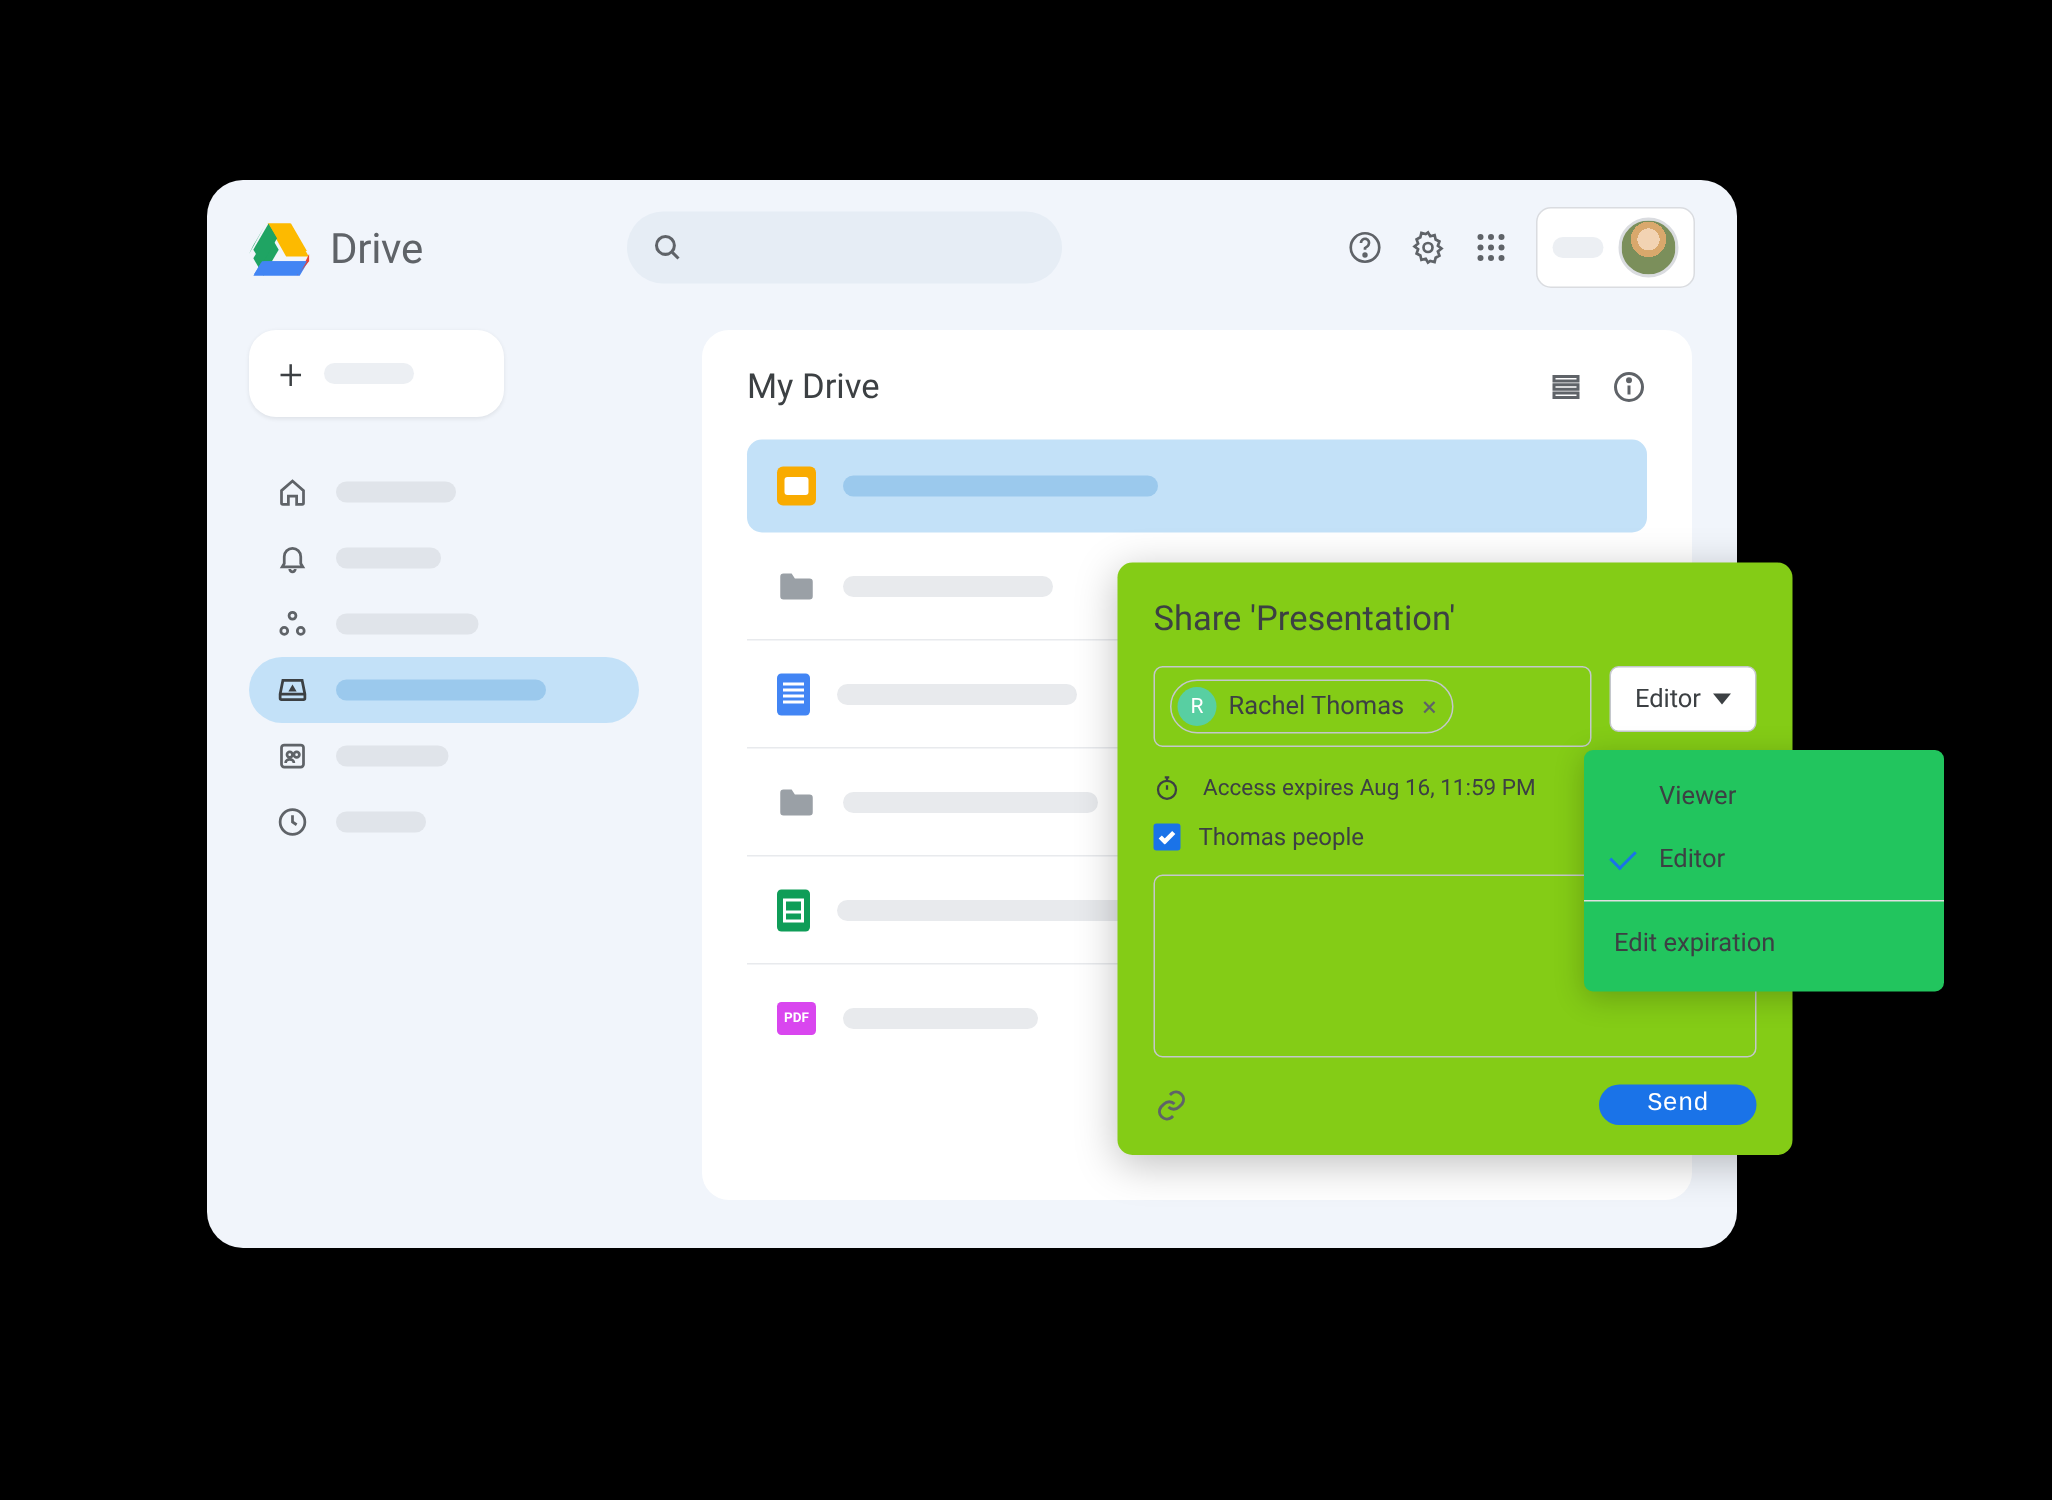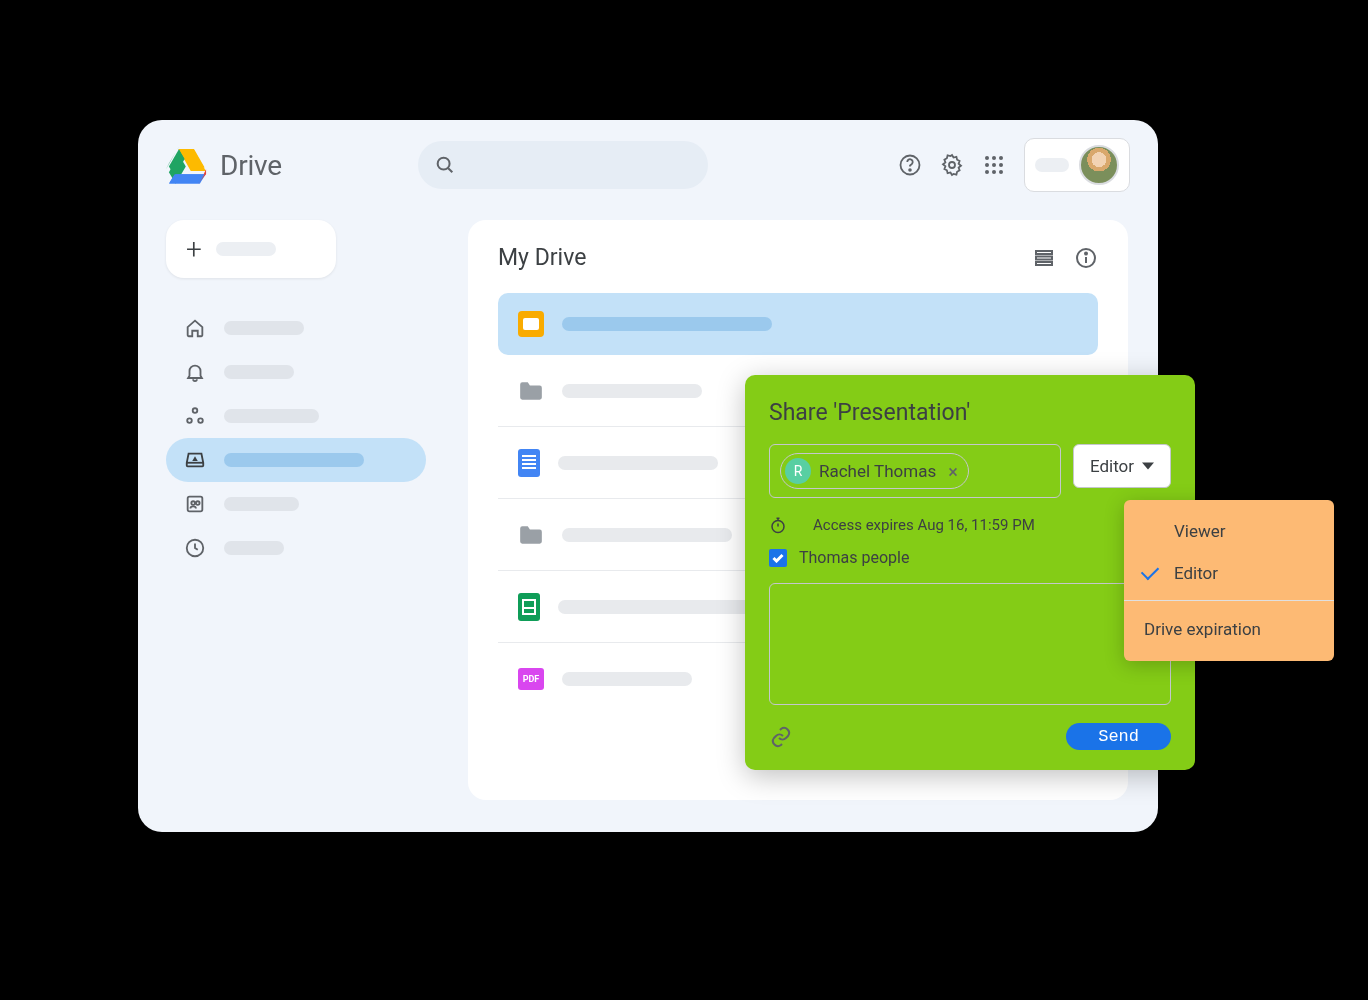--- a/index.html
+++ b/index.html
@@ -142,38 +142,38 @@
   }
   .chip-x { font-size: 18px; color: #5f6368; cursor: pointer; margin-left: 4px; }
   .role-btn {
     border: 1px solid #c4c7cc; border-radius: 6px;
     padding: 0 16px; height: 44px;
     display: flex; align-items: center; gap: 8px;
     font-size: 17px; color: #3c4043; cursor: pointer;
     background: #fff;
   }
   .role-btn svg { width: 12px; height: 12px; }
-  .expire-row { display: flex; align-items: center; gap: 26px; font-size: 15px; color: #3c4043; margin-bottom: 14px; }
+  .expire-row { display: flex; align-items: center; gap: 15px; font-size: 15px; color: #3c4043; margin-bottom: 14px; }
   .notify-row { display: flex; align-items: center; gap: 12px; font-size: 16px; color: #3c4043; margin-bottom: 16px; }
   .checkbox { width: 18px; height: 18px; background: #1a73e8; border-radius: 2px; display:flex; align-items:center; justify-content:center; }
   .checkbox svg { stroke: #fff; stroke-width: 3; }
   .message-box { width: 100%; height: 122px; border: 1px solid #c4c7cc; border-radius: 6px; margin-bottom: 18px; }
   .share-footer { display: flex; align-items: center; justify-content: space-between; }
   .link-icon { color: #5f6368; }
   .send-btn {
     background: #1a73e8; color: #fff; border: none;
     border-radius: 24px; padding: 4px 32px;
     font-size: 17px; cursor: pointer; font-family: Liberation Mono, monospace;
   }
   
   .role-menu {
     position: absolute;
-    left: 1124px; top: 500px;
-    width: 210px;
-    background: #fdba74; border-radius: 6px;
+    left: 1056px; top: 500px;
+    width: 240px;
+    background: #22c55e; border-radius: 6px;
     box-shadow: 0 4px 20px rgba(0,0,0,0.22);
     padding: 10px 0;
   }
   .role-option {
     height: 42px; display: flex; align-items: center;
     padding: 0 20px 0 50px; font-size: 17px; color: #3c4043;
     position: relative; cursor: pointer;
   }
   .role-option.selected::before {
     content: ''; position: absolute; left: 18px; top: 50%;
@@ -379,14 +379,14 @@
         <path d="M14 11a5 5 0 00-7 0l-2 2a5 5 0 007 7l1-1"></path>
       </svg>
     <button class="send-btn">Send</button>
   </div>
 </div>
 
 <div class="role-menu">
   <div class="role-option">Viewer</div>
   <div class="role-option selected">Editor</div>
   <div class="role-divider"></div>
-  <div class="role-edit">Drive expiration</div>
+  <div class="role-edit">Edit expiration</div>
 </div>
 
 </body></html>

